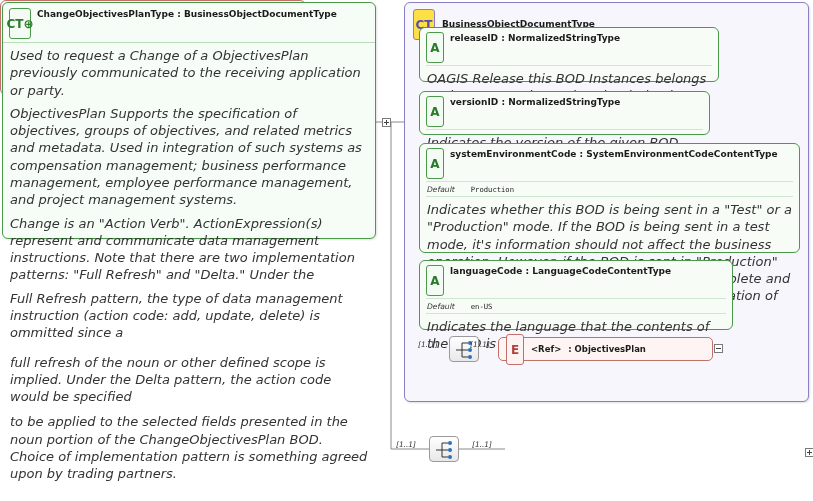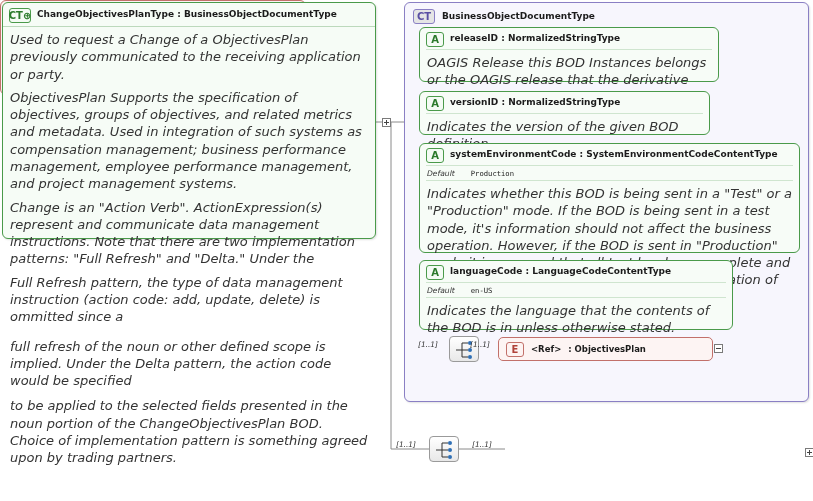--- a/index.html
+++ b/index.html
@@ -39,23 +39,23 @@
     align-items: flex-start;
     gap: 6px;
     padding: 4px 6px 3px 6px;
   }
   .tag {
     display: inline-flex;
     align-items: center;
     justify-content: center;
     box-sizing: border-box;
     width: 18px;
-    height: 15px;
+    height: 31px;
     border-radius: 3px;
-    font-size: 10px;
+    font-size: 12px;
     font-weight: bold;
     flex: none;
     margin-top: 1px;
   }
   .tag-ct {
     border: 1px solid #4a9a4a;
     background: #f4fbf4;
     color: #2b7a2b;
     width: 22px;
   }
@@ -117,21 +117,21 @@
 
   #container-box {
     left: 404px; top: 2px;
     width: 405px; height: 400px;
     border: 1px solid #8a7fc4;
     background: #f7f6fd;
     box-shadow: 1px 1px 2px rgba(0,0,0,0.12);
   }
   .tag-ct-purple {
     border: 1px solid #8a7fc4;
-    background: #e5e5e5;
+    background: #fde047;
     color: #5a4fa3;
     width: 22px;
   }
   #container-box .cont-title {
     display: flex; align-items: center; gap: 7px;
     padding: 5px 8px 5px 8px;
   }
   #container-box .cont-title .title-text { font-size: 9px; }
 
   .inner {

